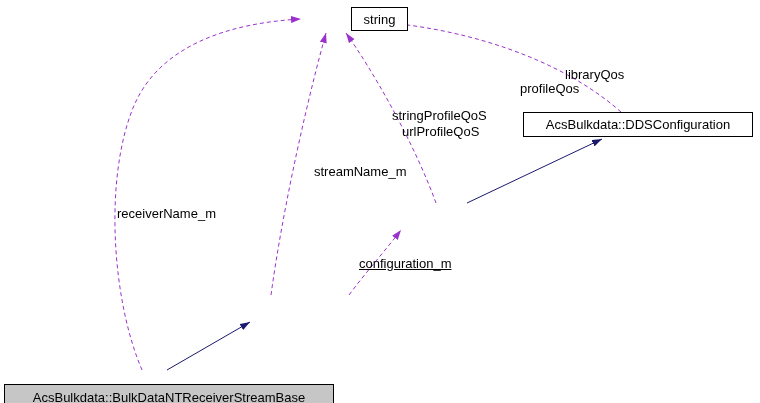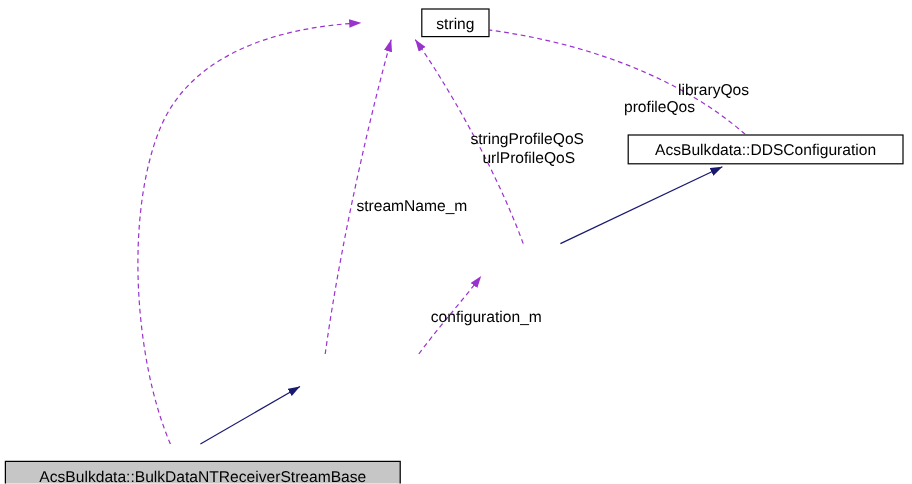--- a/index.html
+++ b/index.html
@@ -97,18 +97,19 @@
   </div>
 
   <div class="edge-label" style="left:520px; top:51px;margin-top:30px;">profileQos</div>
 
   <div class="edge-label" style="left:522px; top:67px;padding-left:43px;">libraryQos</div>
 
   <div class="edge-label" style="left:392px; top:108px;">stringProfileQoS</div>
 
   <div class="edge-label" style="left:402px; top:124px;">urlProfileQoS</div>
 
-  <div class="edge-label" style="left:297px; top:164px;text-align:center;">streamName_m</div>
+  <div class="edge-label" style="left:314px; top:164px;text-align:center;">streamName_m</div>
 
+  <div class="edge-label" style="left:117px; top:206px;">receiverName_m</div>
 
-  <div class="edge-label" style="left:359px; top:256px;">configuration_m</div>
+  <div class="edge-label" style="left:359px; top:256px;text-decoration:underline;">configuration_m</div>
 
 </div>
 
 </body></html>

